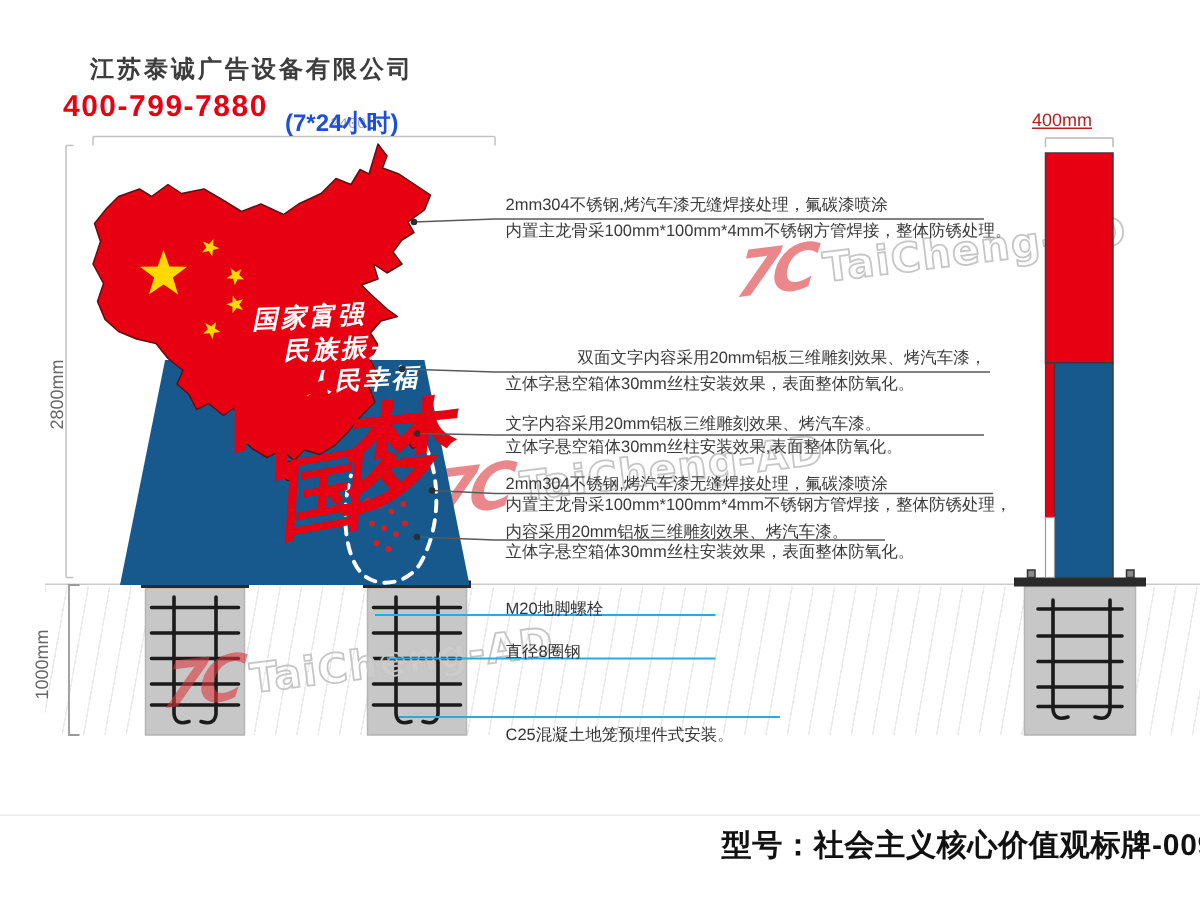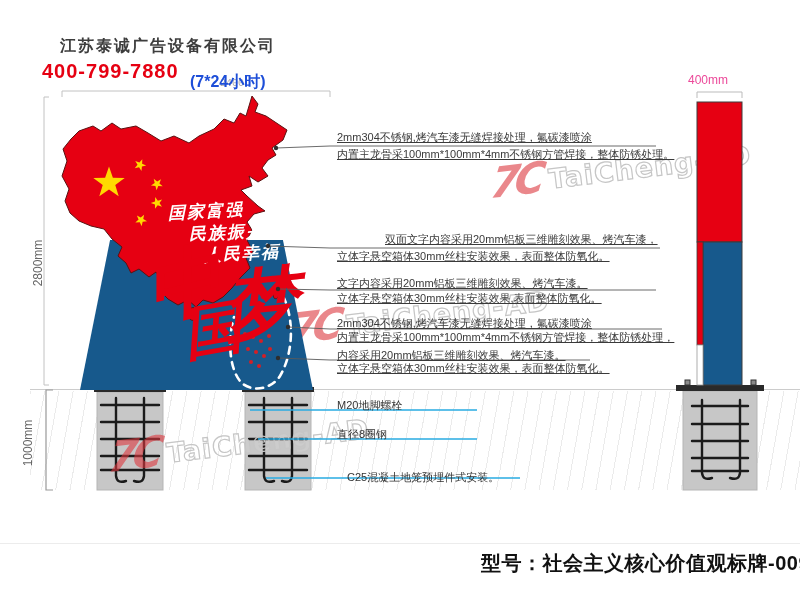--- a/index.html
+++ b/index.html
@@ -7,42 +7,42 @@
          font-family:"Liberation Sans","DejaVu Sans",sans-serif;}
   .abs{position:absolute;}
   
   .company{left:60px;top:36px;font-size:16px;font-weight:bold;color:#3d3d3d;letter-spacing:2px;z-index:8;}
   .phone{left:42px;top:60px;font-size:20px;font-weight:bold;color:#e60012;letter-spacing:1px;z-index:8;}
   .hours{left:190px;top:72px;font-size:16px;font-weight:bold;color:#1d4ed8;z-index:8;}
   .dim2400{left:220px;top:78px;font-size:10px;color:#aaa;z-index:7;font-family:Liberation Mono, monospace;}
   
   .dimv{color:#666;font-size:12px;text-align:center;width:64px;z-index:8;}
   .rot90{transform:rotate(-90deg);}
-  .dim400{left:668px;top:73px;width:80px;text-align:center;color:#ec4899;font-size:12px;z-index:8;}
+  .dim400{left:668px;top:73px;width:80px;text-align:center;color:#b91c1c;font-size:12px;z-index:8;text-decoration:underline;}
   
   .hatch{left:30px;top:391px;width:770px;height:99px;z-index:1;
          background:repeating-linear-gradient(100deg,#ebebeb 0 1px,transparent 1px 14px);}
   .groundline{left:30px;top:389px;width:770px;height:1px;background:#ccc;z-index:1;}
   svg.underlay{left:0;top:0;z-index:2;}
   .wm{display:flex;align-items:flex-start;transform:rotate(-7deg);z-index:3;}
   .wm-logo{font-family:"DejaVu Sans",sans-serif;font-style:italic;font-weight:900;font-size:42px;
            line-height:40px;color:rgba(220,55,62,.6);transform:skew(-14deg);letter-spacing:-5px;}
   .wm-text{font-family:"DejaVu Sans",sans-serif;font-weight:bold;font-size:27px;line-height:30px;
            color:rgba(255,255,255,.1);-webkit-text-stroke:1.2px #c6c6c6;letter-spacing:1px;
            margin-left:8px;margin-top:8px;}
   .trapezoid{left:80px;top:240px;width:233px;height:150px;background:#17598c;z-index:4;
              clip-path:polygon(12.9% 0,87.1% 0,100% 100%,0 100%);}
   svg.artwork{left:0;top:0;z-index:5;}
   .slogan{color:#fff;font-family:"DejaVu Serif","Liberation Serif",serif;font-style:italic;font-weight:bold;
           font-size:17px;letter-spacing:2px;z-index:6;transform:rotate(-3deg);white-space:nowrap;}
   .callig{color:#e60012;font-family:"DejaVu Serif","Liberation Serif",serif;font-style:italic;font-weight:bold;
           z-index:6;line-height:1;}
   svg.lines{left:0;top:0;z-index:7;}
   
-  .co{left:337px;font-size:11px;color:#3a3a3a;white-space:nowrap;z-index:8;line-height:13px;text-decoration:underline;}
+  .co{left:337px;font-size:11px;color:#3a3a3a;white-space:nowrap;z-index:8;line-height:13px;}
   .fco{left:337px;font-size:11px;color:#333;white-space:nowrap;z-index:8;}
   .model{left:481px;top:550px;font-size:20px;font-weight:bold;color:#111;letter-spacing:.5px;z-index:8;white-space:nowrap;}
   .footline{left:0px;top:543px;width:800px;height:1px;background:#ececec;z-index:1;}
 </style>
 </head>
 <body>
 
 <div class="stage">
 
   <div class="abs hatch"></div>
@@ -205,17 +205,17 @@
   <div class="abs co" style="top:292px;">立体字悬空箱体30mm丝柱安装效果,表面整体防氧化。</div>
 
   <div class="abs co" style="top:317px;">2mm304不锈钢,烤汽车漆无缝焊接处理，氟碳漆喷涂</div>
   <div class="abs co" style="top:331px;">内置主龙骨采100mm*100mm*4mm不锈钢方管焊接，整体防锈处理，</div>
 
   <div class="abs co" style="top:349px;">内容采用20mm铝板三维雕刻效果、烤汽车漆。</div>
   <div class="abs co" style="top:362px;">立体字悬空箱体30mm丝柱安装效果，表面整体防氧化。</div>
 
   <div class="abs fco" style="top:398px;">M20地脚螺栓</div>
   <div class="abs fco" style="top:427px;">直径8圈钢</div>
-  <div class="abs fco" style="top:470px;margin-left:10px;">C25混凝土地笼预埋件式安装。</div>
+  <div class="abs fco" style="top:482px;">C25混凝土地笼预埋件式安装。</div>
 
   <div class="abs model">型号：社会主义核心价值观标牌-0096</div>
 
 </div>
 
 </body></html>

